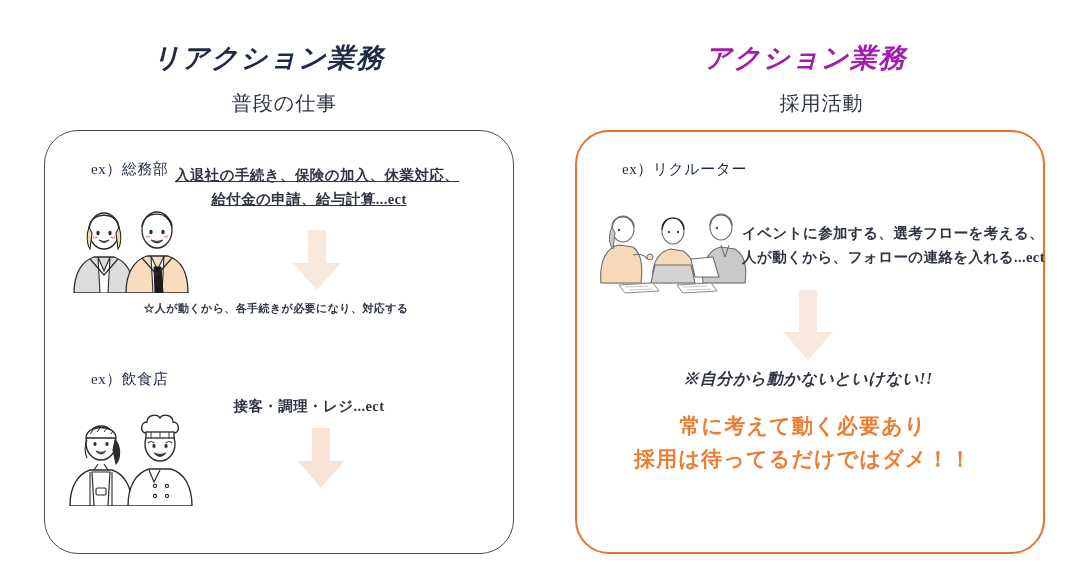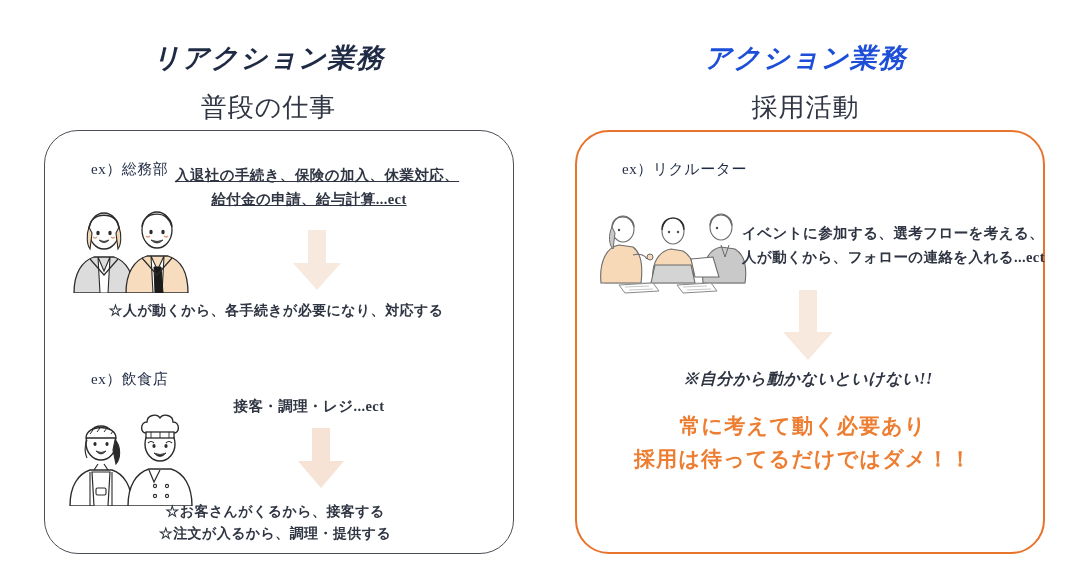--- a/index.html
+++ b/index.html
@@ -32,32 +32,33 @@
     width: 100%;
     text-align: center;
     top: 28px;
     font-size: 27px;
     font-weight: bold;
     font-style: italic;
     letter-spacing: 1.5px;
     white-space: nowrap;
   }
   .col-title.navy   { color: #1f2a44; }
-  .col-title.orange { color: #1d4ed8; }
+  .col-title.orange { color: #a21caf; }
 
   .col-subtitle {
     position: absolute;
     left: 0;
     width: 100%;
     text-align: center;
     top: 78px;
-    font-size: 26px;
+    font-size: 20px;
     letter-spacing: 1px;
     color: #2f3542;
     white-space: nowrap;
+    padding-left: 16px;
   }
 
   
   .panel {
     position: absolute;
     border-radius: 34px;
     background: #ffffff;
     box-sizing: border-box;
   }
   #panel-left {
@@ -91,21 +92,21 @@
     font-size: 14.5px;
     font-weight: bold;
     color: #2f3542;
     line-height: 1.65;
     text-align: center;
     letter-spacing: 0.4px;
     white-space: nowrap;
   }
   .result-text {
     position: absolute;
-    font-size: 14px;
+    font-size: 11px;
     font-weight: bold;
     color: #2f3542;
     line-height: 1.6;
     text-align: center;
     letter-spacing: 0.4px;
     white-space: nowrap;
   }
   .emph-italic {
     position: absolute;
     font-size: 16px;
@@ -240,24 +241,20 @@
   <div class="body-text" style="left:175px; top:383px; width:268px;">
     <div>接客・調理・レジ...ect</div>
   </div>
 
   <div class="arrow" style="left:292px; top:416px;">
     <svg width="58" height="62" viewBox="0 0 58 62" xmlns="http://www.w3.org/2000/svg">
       <polygon points="20,0 38,0 38,33 52,33 29,60 6,33 20,33" fill="#F6E3D5"></polygon>
     </svg>
   </div>
 
-  <div class="result-text" style="left:110px; top:489px; width:330px;">
-    <div>☆お客さんがくるから、接客する</div>
-    <div>☆注文が入るから、調理・提供する</div>
-  </div>
 
 </div>
 
 <div class="column" id="col-right">
 
   <div class="col-title orange">アクション業務</div>
   <div class="col-subtitle">採用活動</div>
 
   <div class="panel" id="panel-right"></div>
 

